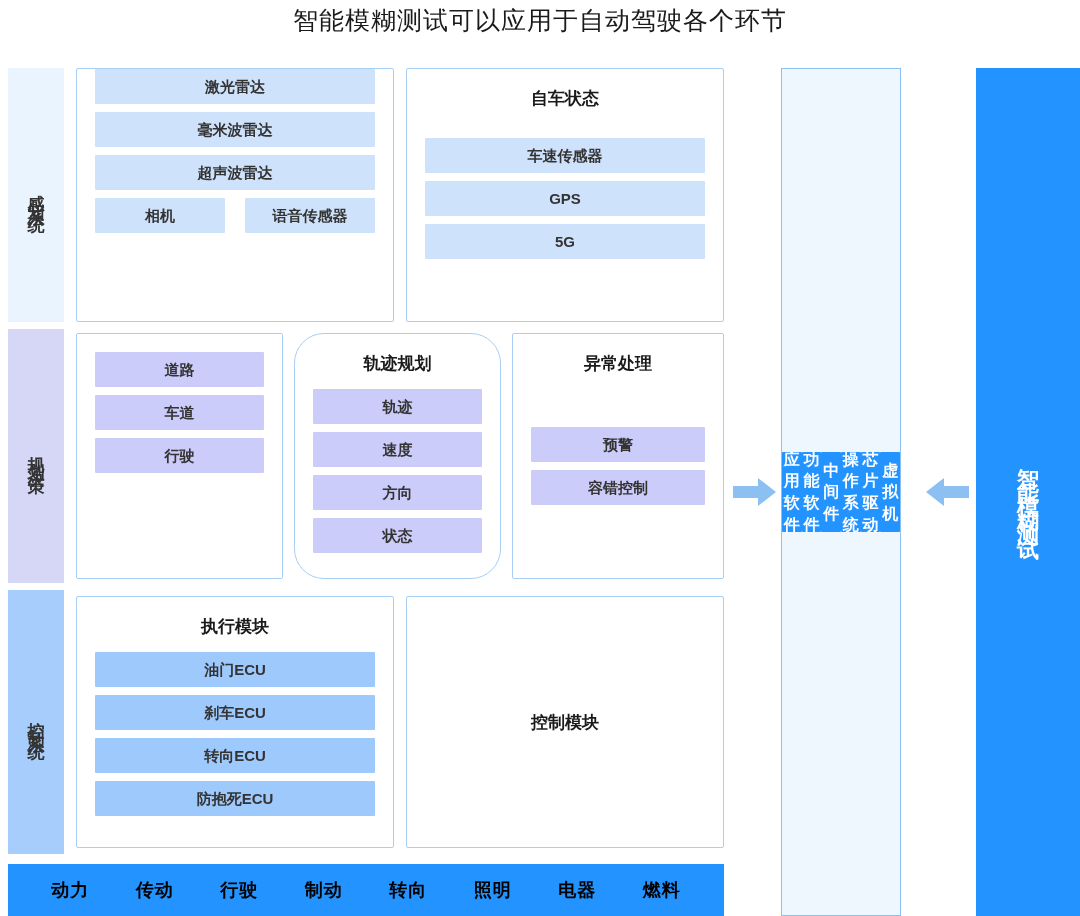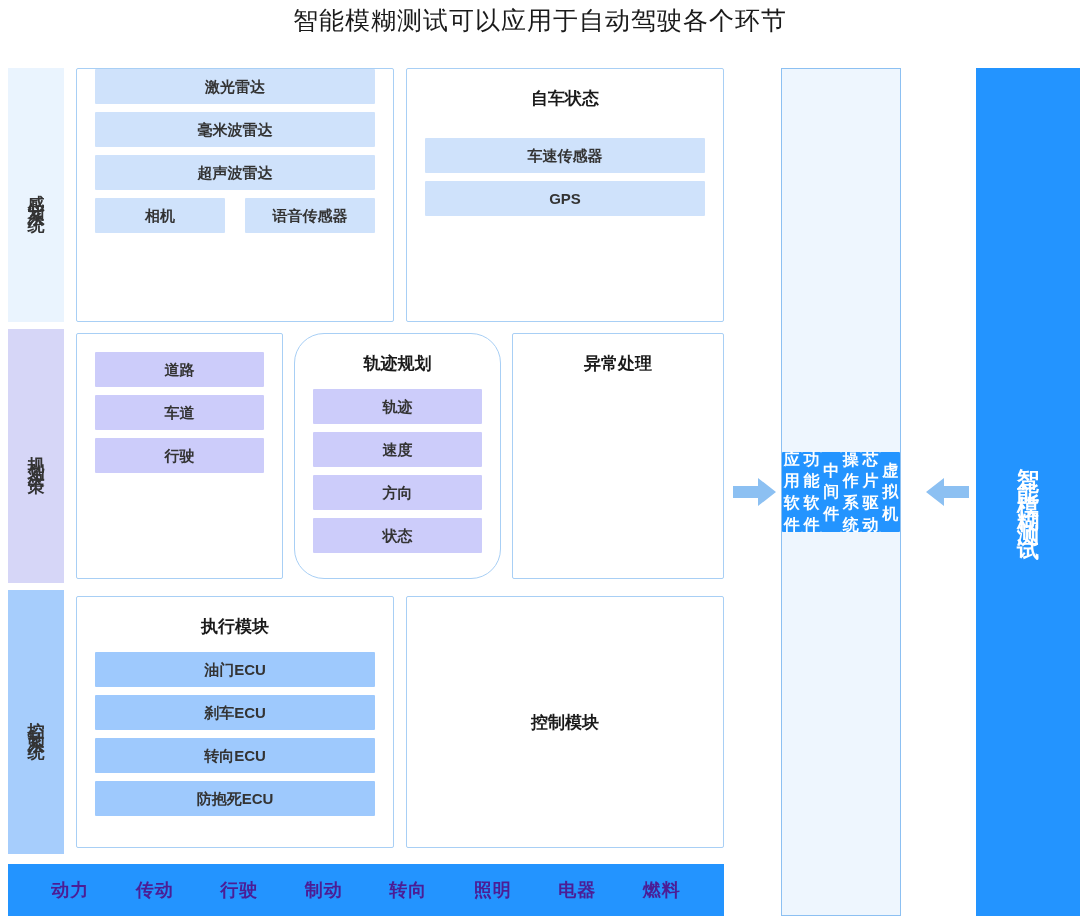--- a/index.html
+++ b/index.html
@@ -117,21 +117,21 @@
     width: 716px;
     height: 52px;
     background: #2394ff;
     display: flex;
     align-items: center;
     justify-content: space-around;
     padding: 0 20px;
     box-sizing: border-box;
   }
   #bottom-bar .bb-item {
-    color: #4c1d95;
+    color: #000000;
     font-size: 18px;
     font-weight: bold;
     letter-spacing: 1px;
   }
 
   
   #stack-col {
     position: absolute;
     left: 781px;
     top: 68px;
@@ -218,20 +218,21 @@
     <div class="item blue-lite">相机</div>
     <div class="item blue-lite">语音传感器</div>
   </div>
 </div>
 
 <div class="panel" id="panel-ego">
   <div class="panel-title">自车状态</div>
   <div class="items">
     <div class="item blue-lite">车速传感器</div>
     <div class="item blue-lite">GPS</div>
+    <div class="item blue-lite">5G</div>
   </div>
 </div>
 
 <div class="panel" id="panel-mission">
   <div class="items" style="padding-top:18px">
     <div class="item purple">道路</div>
     <div class="item purple">车道</div>
     <div class="item purple">行驶</div>
   </div>
 </div>
@@ -241,20 +242,24 @@
   <div class="items">
     <div class="item purple">轨迹</div>
     <div class="item purple">速度</div>
     <div class="item purple">方向</div>
     <div class="item purple">状态</div>
   </div>
 </div>
 
 <div class="panel" id="panel-excep">
   <div class="panel-title">异常处理</div>
+  <div class="items">
+    <div class="item purple">预警</div>
+    <div class="item purple">容错控制</div>
+  </div>
 </div>
 
 <div class="panel" id="panel-exec">
   <div class="panel-title">执行模块</div>
   <div class="items">
     <div class="item blue-mid">油门ECU</div>
     <div class="item blue-mid">刹车ECU</div>
     <div class="item blue-mid">转向ECU</div>
     <div class="item blue-mid">防抱死ECU</div>
   </div>

